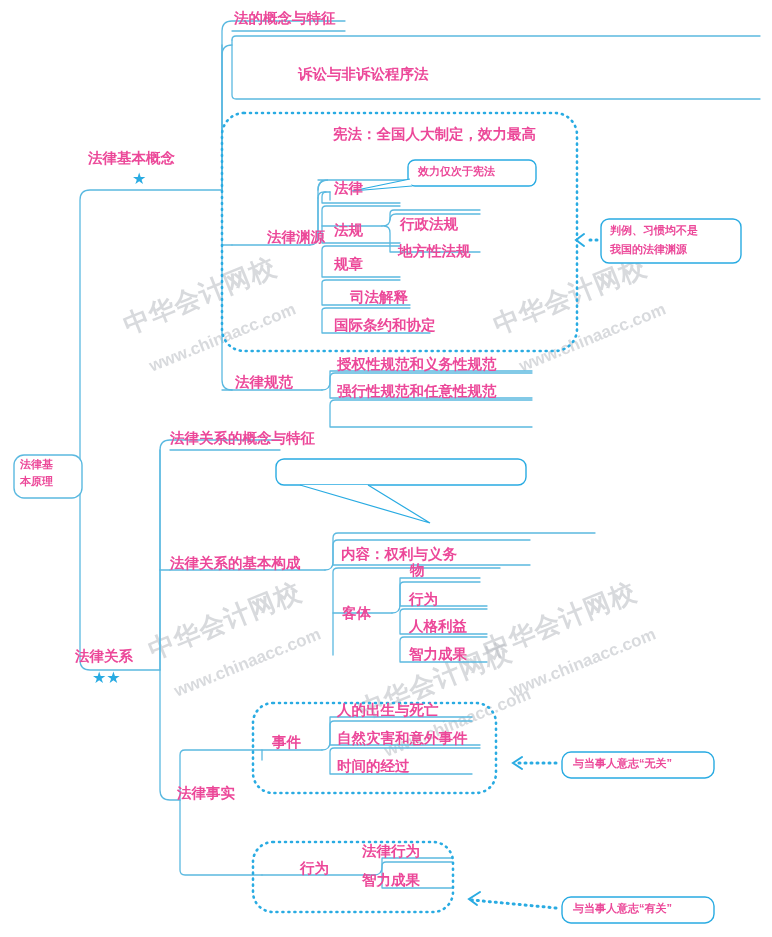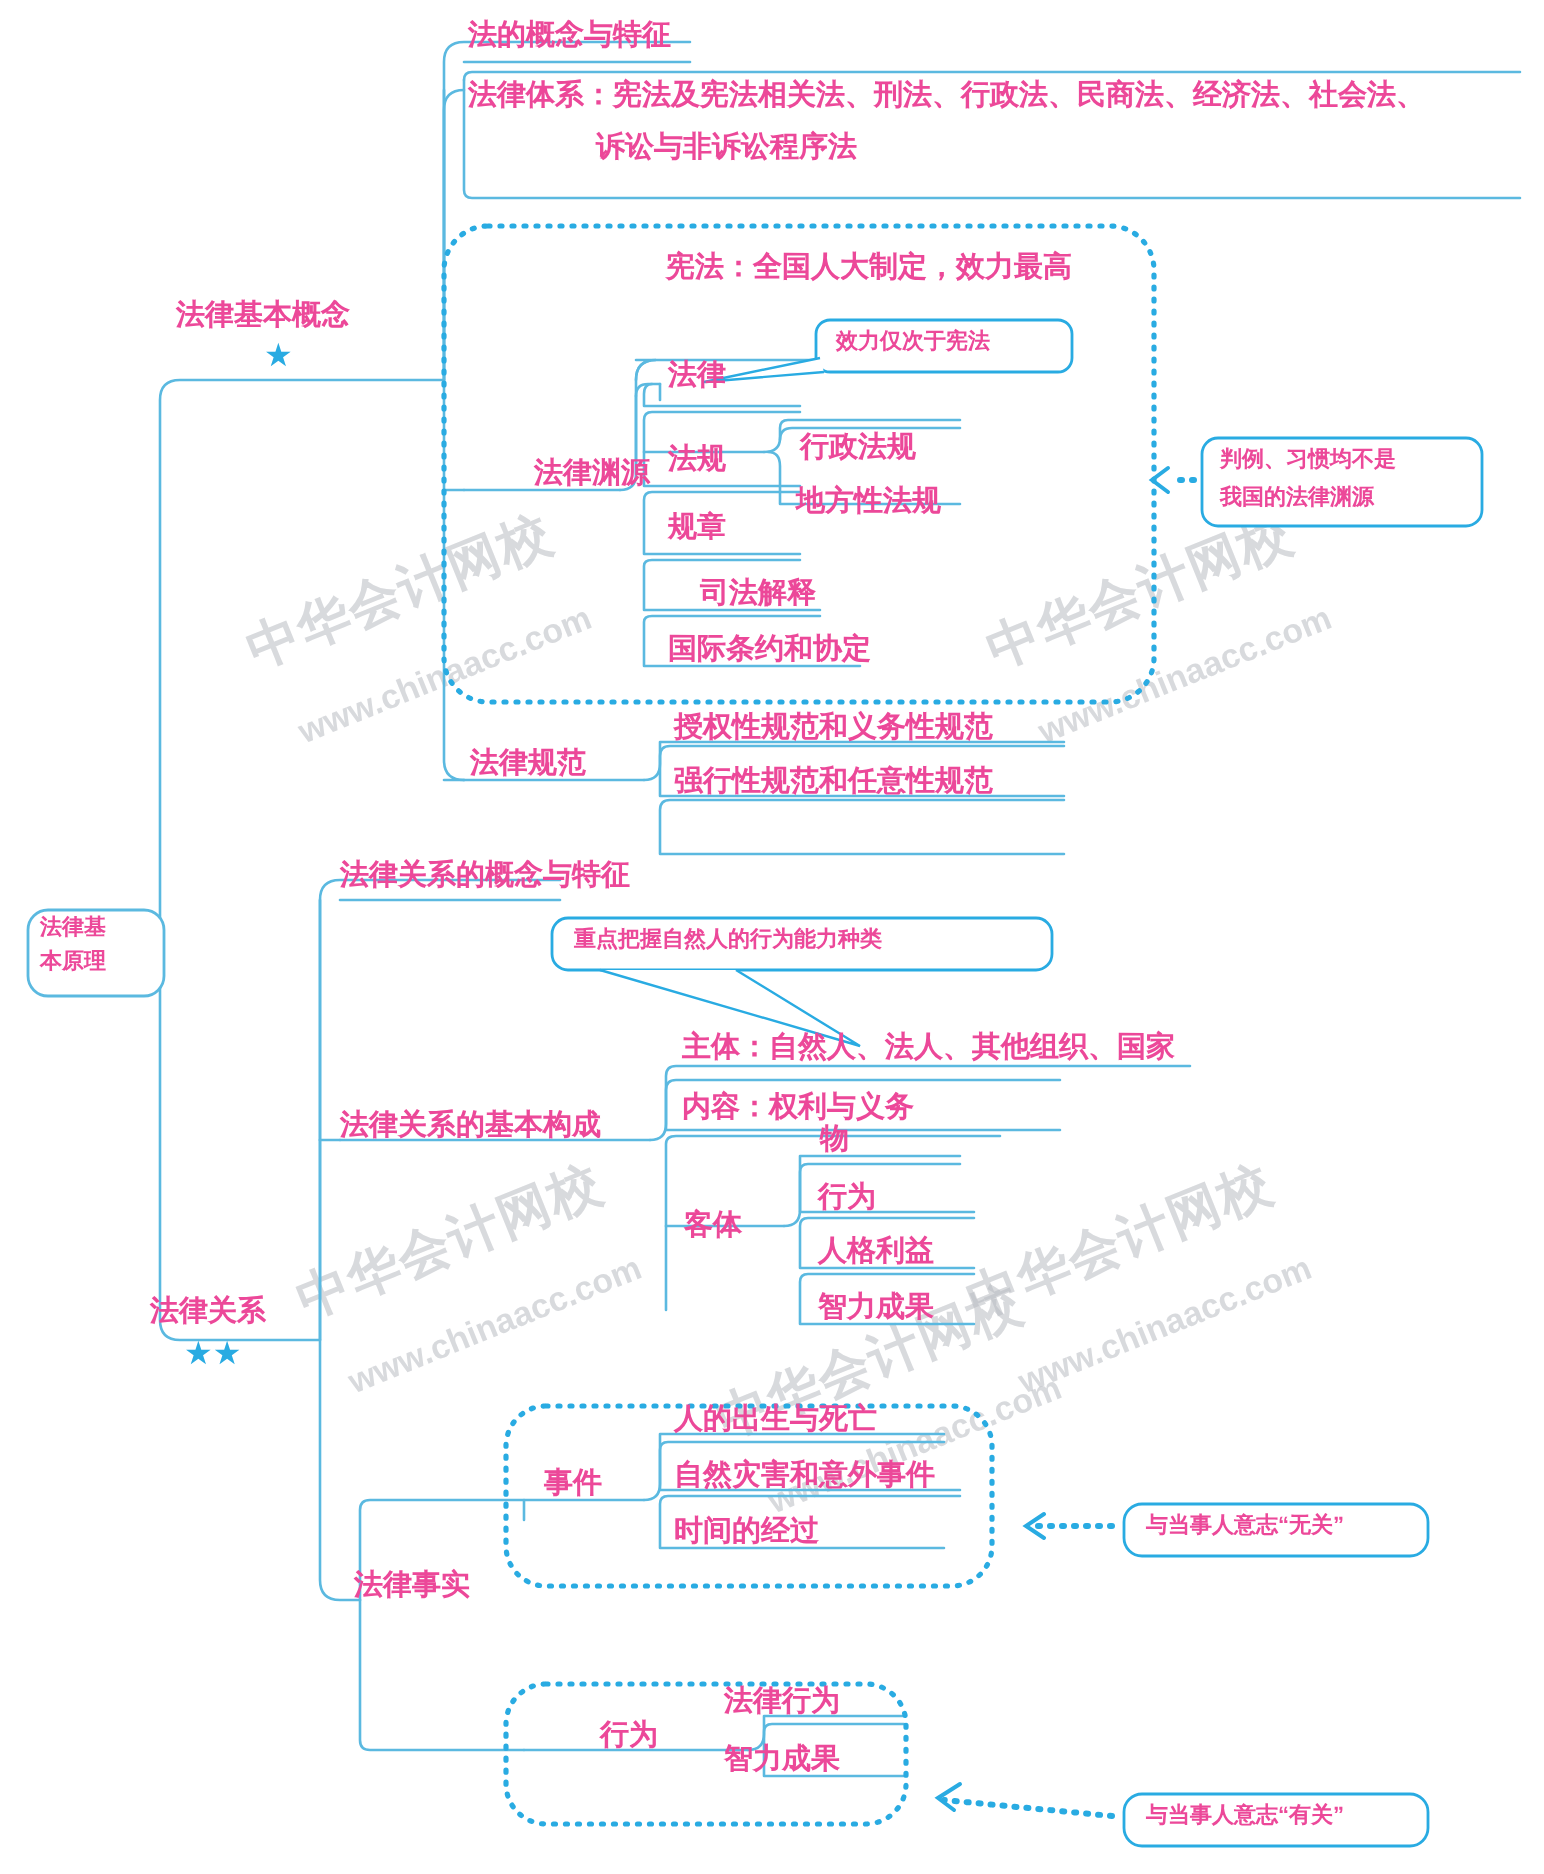--- a/index.html
+++ b/index.html
@@ -154,59 +154,56 @@
   <div class="lbl f14" style="left:20px;top:458px;">法律基</div>
   <div class="lbl f14" style="left:20px;top:475px;">本原理</div>
 
   <div class="lbl f15" style="left:88px;top:150px;">法律基本概念</div>
   <div class="star" style="left:132px;top:171px;">★</div>
 
   <div class="lbl f15" style="left:75px;top:648px;">法律关系</div>
   <div class="star" style="left:92px;top:670px;">★★</div>
 
   <div class="lbl f15" style="left:234px;top:10px;">法的概念与特征</div>
-  <div class="lbl f15" style="left:234px;top:40px;">法律体系：宪法及宪法相关法、刑法、行政法、民商法、经济法、社会法、</div>
   <div class="lbl f15" style="left:298px;top:66px;">诉讼与非诉讼程序法</div>
 
   <div class="lbl f15" style="left:235px;top:229px;margin-left:32px;">法律渊源</div>
 
   <div class="lbl f15" style="left:333px;top:126px;">宪法：全国人大制定，效力最高</div>
   <div class="lbl f15" style="left:334px;top:180px;">法律</div>
   <div class="lbl f15" style="left:334px;top:222px;">法规</div>
   <div class="lbl f15" style="left:400px;top:216px;">行政法规</div>
   <div class="lbl f15" style="left:398px;top:243px;">地方性法规</div>
   <div class="lbl f15" style="left:334px;top:256px;">规章</div>
   <div class="lbl f15" style="left:334px;top:289px;margin-left:16px;">司法解释</div>
   <div class="lbl f15" style="left:334px;top:317px;">国际条约和协定</div>
 
   <div class="lbl f15" style="left:235px;top:374px;">法律规范</div>
   <div class="lbl f15" style="left:337px;top:356px;">授权性规范和义务性规范</div>
   <div class="lbl f15" style="left:337px;top:383px;">强行性规范和任意性规范</div>
 
   <div class="lbl f15" style="left:170px;top:430px;">法律关系的概念与特征</div>
   <div class="lbl f15" style="left:170px;top:555px;">法律关系的基本构成</div>
 
-  <div class="lbl f15" style="left:341px;top:516px;">主体：自然人、法人、其他组织、国家</div>
   <div class="lbl f15" style="left:341px;top:546px;">内容：权利与义务</div>
   <div class="lbl f15" style="left:342px;top:605px;">客体</div>
   <div class="lbl f15" style="left:410px;top:562px;">物</div>
   <div class="lbl f15" style="left:409px;top:591px;">行为</div>
   <div class="lbl f15" style="left:409px;top:618px;">人格利益</div>
   <div class="lbl f15" style="left:409px;top:646px;">智力成果</div>
 
   <div class="lbl f15" style="left:177px;top:785px;">法律事实</div>
   <div class="lbl f15" style="left:272px;top:734px;">事件</div>
   <div class="lbl f15" style="left:337px;top:702px;">人的出生与死亡</div>
   <div class="lbl f15" style="left:337px;top:730px;">自然灾害和意外事件</div>
   <div class="lbl f15" style="left:337px;top:758px;">时间的经过</div>
 
   <div class="lbl f15" style="left:300px;top:860px;">行为</div>
   <div class="lbl f15" style="left:362px;top:843px;">法律行为</div>
   <div class="lbl f15" style="left:362px;top:872px;">智力成果</div>
 
   <div class="lbl f14" style="left:418px;top:165px;">效力仅次于宪法</div>
   <div class="lbl f14" style="left:610px;top:224px;">判例、习惯均不是</div>
   <div class="lbl f14" style="left:610px;top:243px;">我国的法律渊源</div>
-  <div class="lbl f14" style="left:287px;top:464px;">重点把握自然人的行为能力种类</div>
   <div class="lbl f14" style="left:573px;top:757px;">与当事人意志“无关”</div>
   <div class="lbl f14" style="left:573px;top:902px;">与当事人意志“有关”</div>
 
 </div>
 
 </body></html>

